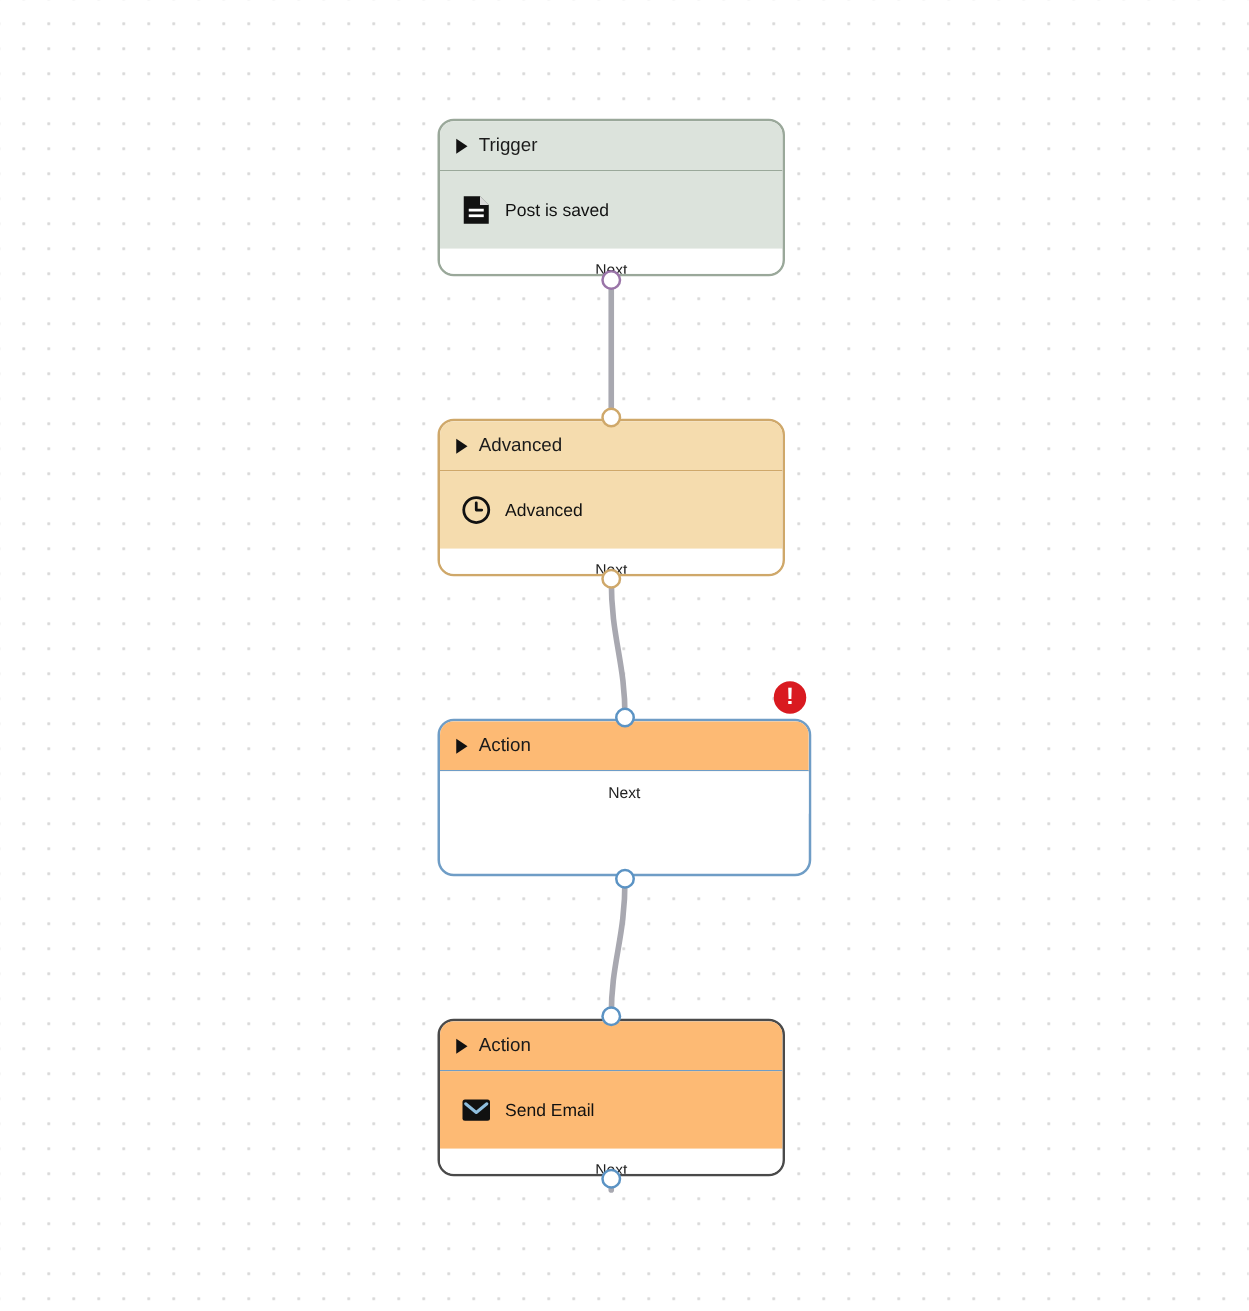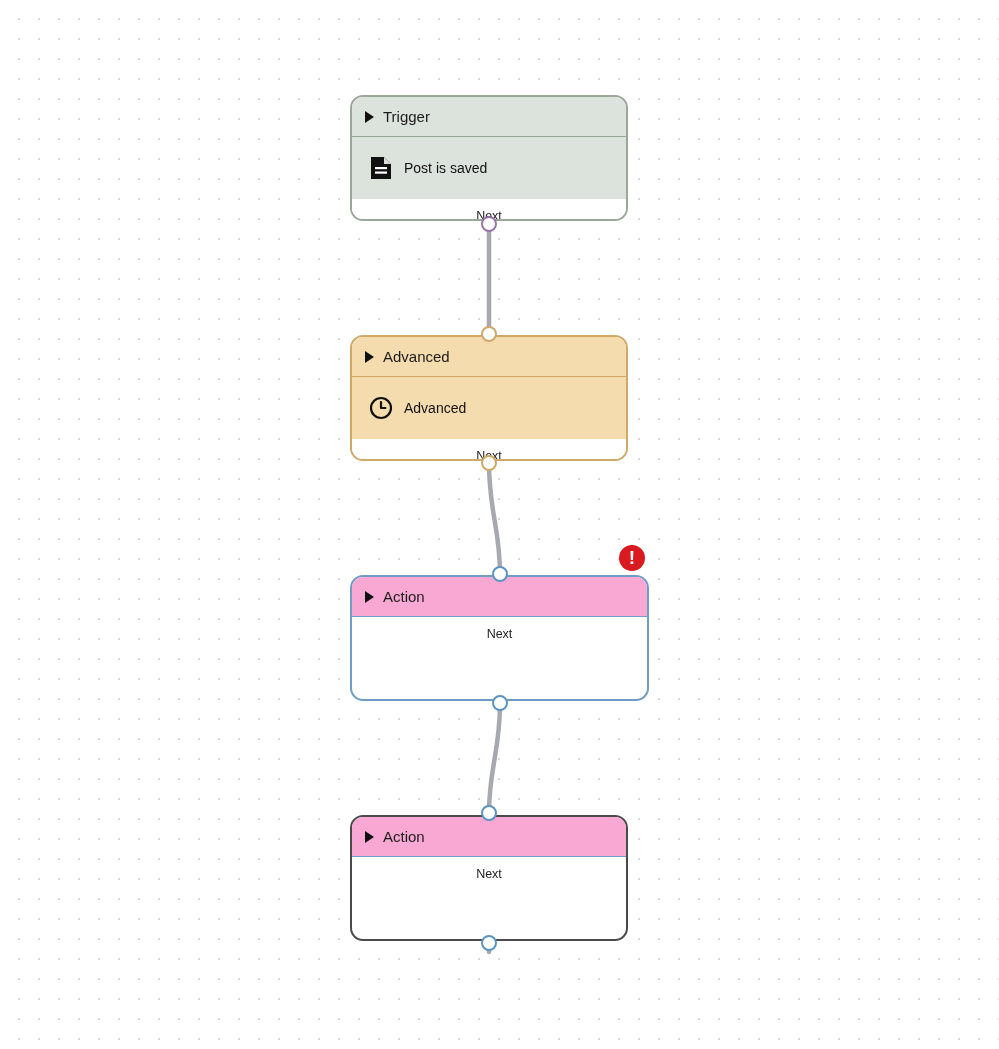--- a/index.html
+++ b/index.html
@@ -99,21 +99,21 @@
   .node.trigger .node-body { background: #dce3dc; }
   .node.trigger .node-header { border-bottom-color: #9aa89a; }
 
   .node.advanced            { border-color: #cfa86a; }
   .node.advanced .node-header,
   .node.advanced .node-body { background: #f5dcae; }
   .node.advanced .node-header { border-bottom-color: #cfa86a; }
 
   .node.action            { border-color: #6f9dc6; }
   .node.action .node-header,
-  .node.action .node-body { background: #f9a8d4; text-align: center; }
+  .node.action .node-body { background: #fdba74; text-align: center; }
   .node.action .node-header { border-bottom-color: #6f9dc6; }
 
   .node.action.selected   { border-color: #4a4a4a; }
 
   
   .port {
     position: absolute;
     width: 16px;
     height: 16px;
     box-sizing: border-box;
@@ -215,20 +215,29 @@
 
   <div class="error-badge" style="left:632px; top:558px;">
     <span class="bang">!</span>
   </div>
 
   <div class="node action selected" style="left:350px; top:815px; width:278px; height:126px;">
     <div class="node-header">
       <span class="caret"></span>
       <span>Action</span>
     </div>
+    <div class="node-body">
+      <span class="node-icon">
+        <svg width="24" height="20" viewBox="0 0 24 20" aria-hidden="true">
+          <rect x="1" y="1.5" width="22" height="17" rx="2" fill="#111111"></rect>
+          <path d="M3.5 5 L12 12 L20.5 5" fill="none" stroke="#8fbede" stroke-width="2.4" stroke-linecap="round" stroke-linejoin="round"></path>
+        </svg>
+      </span>
+      <span class="node-title">Send Email</span>
+    </div>
     <div class="node-footer">
       <span>Next</span>
     </div>
   </div>
   <div class="port blue" style="left:489px; top:813px;"></div>
   <div class="port blue" style="left:489px; top:943px;"></div>
 
 </div>
 
 </body></html>

